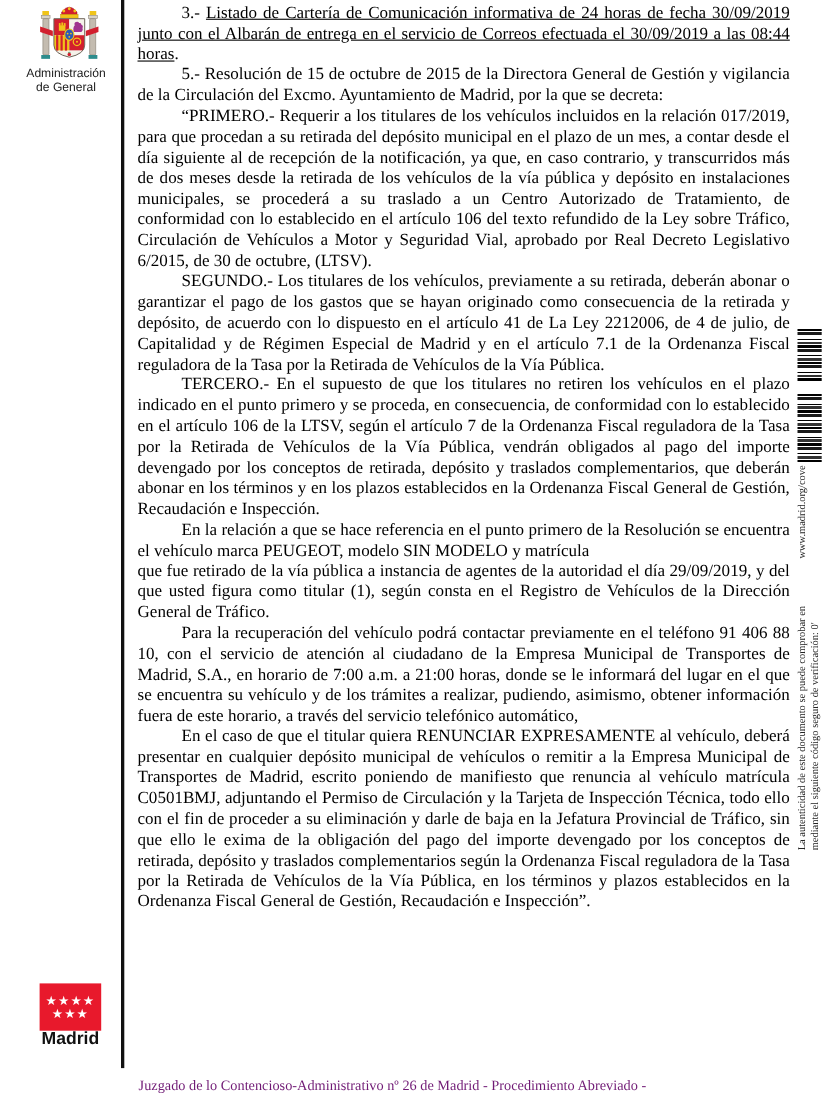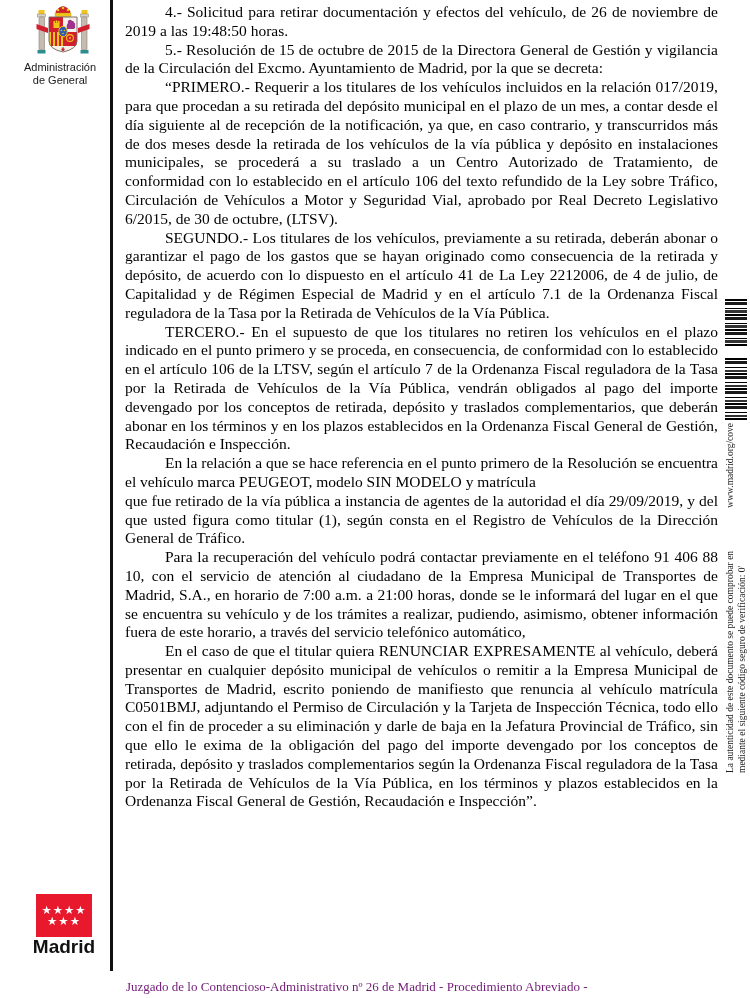--- a/index.html
+++ b/index.html
@@ -9,21 +9,21 @@
   
   .divider{position:absolute;left:110px;top:0;width:2.5px;height:971px;background:#111;}
   .escudo{position:absolute;left:35px;top:2px;}
   .admin-label{position:absolute;left:6px;top:61px;width:108px;text-align:center;
                font-family:Liberation Sans, sans-serif;font-size:11px;line-height:12.5px;color:#1a1a1a;}
   .madrid-flag{position:absolute;left:36px;top:894px;width:56px;height:43px;background:#e8192c;
                display:flex;flex-direction:column;align-items:center;justify-content:center;}
   .star-row{color:#fff;font-size:11.5px;line-height:10.5px;letter-spacing:1px;
             font-family:"DejaVu Sans",sans-serif;}
   .madrid-label{position:absolute;left:26px;top:936px;width:76px;text-align:center;
-                font-family:"Liberation Sans",sans-serif;font-weight:bold;font-size:19px;color:#111;}
+                font-family:"Liberation Sans",sans-serif;font-weight:bold;font-size:16px;color:#111;}
 
   
   .body-text{position:absolute;left:125px;top:3px;width:593px;
              font-size:15.5px;line-height:18.8px;text-align:justify;}
   .body-p{margin:0;text-indent:40px;text-align:justify;}
   .underline{text-decoration:underline;}
 
   .footer{position:absolute;left:126px;top:979px;width:593px;font-size:13px;color:#701a75;}
 
   
@@ -104,21 +104,21 @@
     </svg>
   </div>
   <div class="admin-label">
     <div>Administración</div>
     <div>de General</div>
   </div>
 
   <div class="divider"></div>
 
   <div class="body-text">
-    <p class="body-p">4.- Solicitud para retirar documentación y efectos del vehículo, de 26 de noviembre de 2019 a las 19:48:50 horas.</p>
+    <p class="body-p"><span>3.- </span><span class="underline">Listado de Cartería de Comunicación informativa de 24 horas de fecha 30/09/2019 junto con el Albarán de entrega en el servicio de Correos efectuada el 30/09/2019 a las 08:44 horas</span><span>.</span></p>
     <p class="body-p">5.- Resolución de 15 de octubre de 2015 de la Directora General de Gestión y vigilancia de la Circulación del Excmo. Ayuntamiento de Madrid, por la que se decreta:</p>
     <p class="body-p">“PRIMERO.- Requerir a los titulares de los vehículos incluidos en la relación 017/2019, para que procedan a su retirada del depósito municipal en el plazo de un mes, a contar desde el día siguiente al de recepción de la notificación, ya que, en caso contrario, y transcurridos más de dos meses desde la retirada de los vehículos de la vía pública y depósito en instalaciones municipales, se procederá a su traslado a un Centro Autorizado de Tratamiento, de conformidad con lo establecido en el artículo 106 del texto refundido de la Ley sobre Tráfico, Circulación de Vehículos a Motor y Seguridad Vial, aprobado por Real Decreto Legislativo 6/2015, de 30 de octubre, (LTSV).</p>
     <p class="body-p">SEGUNDO.- Los titulares de los vehículos, previamente a su retirada, deberán abonar o garantizar el pago de los gastos que se hayan originado como consecuencia de la retirada y depósito, de acuerdo con lo dispuesto en el artículo 41 de La Ley 2212006, de 4 de julio, de Capitalidad y de Régimen Especial de Madrid y en el artículo 7.1 de la Ordenanza Fiscal reguladora de la Tasa por la Retirada de Vehículos de la Vía Pública.</p>
     <p class="body-p">TERCERO.- En el supuesto de que los titulares no retiren los vehículos en el plazo indicado en el punto primero y se proceda, en consecuencia, de conformidad con lo establecido en el artículo 106 de la LTSV, según el artículo 7 de la Ordenanza Fiscal reguladora de la Tasa por la Retirada de Vehículos de la Vía Pública, vendrán obligados al pago del importe devengado por los conceptos de retirada, depósito y traslados complementarios, que deberán abonar en los términos y en los plazos establecidos en la Ordenanza Fiscal General de Gestión, Recaudación e Inspección.</p>
     <p class="body-p"><span>En la relación a que se hace referencia en el punto primero de la Resolución se encuentra el vehículo marca PEUGEOT, modelo SIN MODELO y matrícula</span><br><span>que fue retirado de la vía pública a instancia de agentes de la autoridad el día 29/09/2019, y del que usted figura como titular (1), según consta en el Registro de Vehículos de la Dirección General de Tráfico.</span></p>
     <p class="body-p">Para la recuperación del vehículo podrá contactar previamente en el teléfono 91 406 88 10, con el servicio de atención al ciudadano de la Empresa Municipal de Transportes de Madrid, S.A., en horario de 7:00 a.m. a 21:00 horas, donde se le informará del lugar en el que se encuentra su vehículo y de los trámites a realizar, pudiendo, asimismo, obtener información fuera de este horario, a través del servicio telefónico automático,</p>
     <p class="body-p">En el caso de que el titular quiera RENUNCIAR EXPRESAMENTE al vehículo, deberá presentar en cualquier depósito municipal de vehículos o remitir a la Empresa Municipal de Transportes de Madrid, escrito poniendo de manifiesto que renuncia al vehículo matrícula C0501BMJ, adjuntando el Permiso de Circulación y la Tarjeta de Inspección Técnica, todo ello con el fin de proceder a su eliminación y darle de baja en la Jefatura Provincial de Tráfico, sin que ello le exima de la obligación del pago del importe devengado por los conceptos de retirada, depósito y traslados complementarios según la Ordenanza Fiscal reguladora de la Tasa por la Retirada de Vehículos de la Vía Pública, en los términos y plazos establecidos en la Ordenanza Fiscal General de Gestión, Recaudación e Inspección”.</p>
   </div>
 
   <div class="barcode barcode-1"></div>

